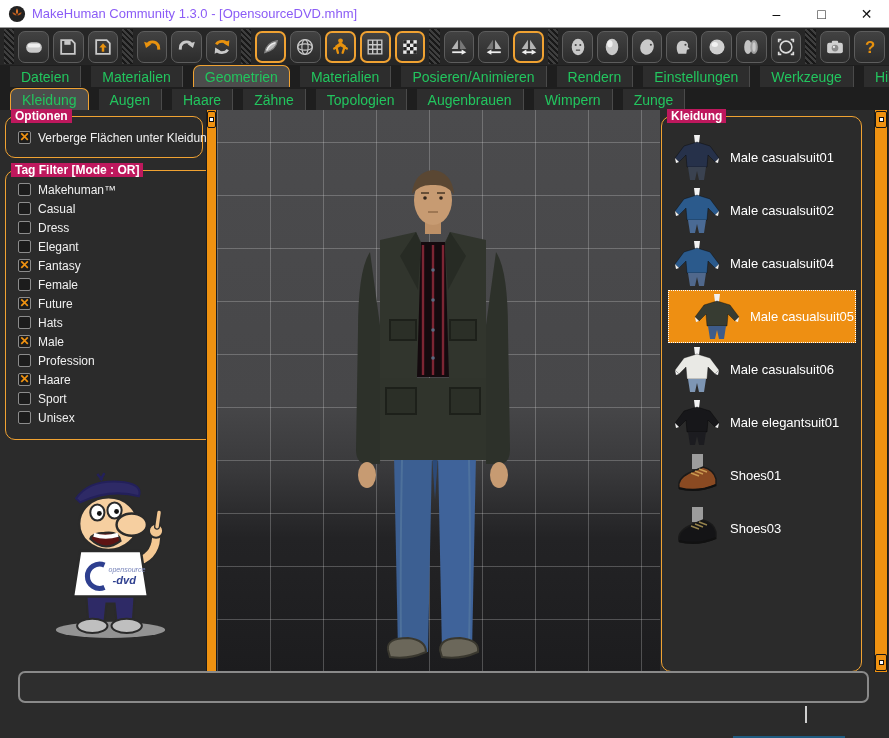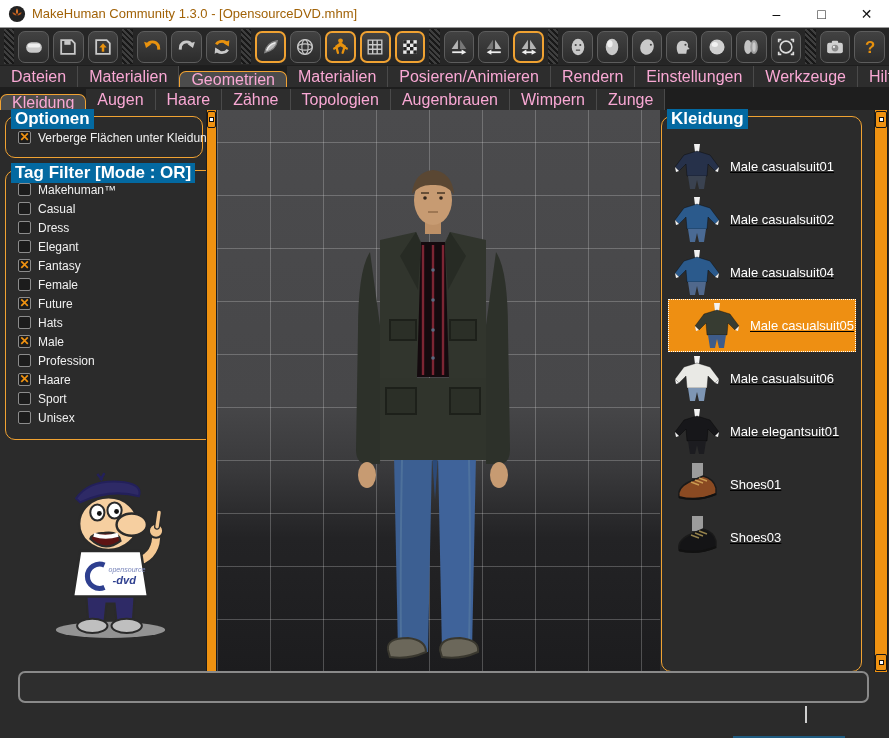--- a/index.html
+++ b/index.html
@@ -4,48 +4,48 @@
 <style>
   * { margin:0; padding:0; box-sizing:border-box; }
   html,body { background:#1a1a1a; }
   body { font-family:"Liberation Sans", sans-serif; }
   .app { position:relative; width:889px; height:738px; background:#2b2b2b; overflow:hidden; }
 
   
   .titlebar { position:absolute; left:0; top:0; width:889px; height:28px; background:#ffffff;
               display:flex; align-items:center; border-bottom:1px solid #9a9a9a; }
   .win-icon { width:18px; height:18px; margin:0 6px 0 8px; }
-  .win-title { font-size:13px; color:#a16207; }
+  .win-title { font-size:13px; color:#8b5cf6; }
   .win-controls { margin-left:auto; display:flex; height:100%; }
   .win-btn { width:45px; height:100%; border:0; background:transparent; font-size:14px; color:#111;
              display:flex; align-items:center; justify-content:center; cursor:default; }
 
   
   .toolbar { position:absolute; left:0; top:28px; width:889px; height:37px; background:#262626;
              display:flex; align-items:center; padding:0 2px; }
   .tb-sep { width:11px; height:35px; margin:0 2px;
             background-image:repeating-linear-gradient(45deg,#3e3e3e 0 2px,#181818 2px 4px); }
   .tb-btn { width:33px; height:32px; margin:0 2px; border:1px solid #5d5d5d; border-radius:7px;
             background:linear-gradient(#424242,#2c2c2c); display:flex; align-items:center; justify-content:center; }
   .tb-btn.active { border:2px solid #f0a232; }
   .tb-btn svg { width:22px; height:22px; }
 
   
   .tabbar { position:absolute; left:0; width:889px; background:#1e1e1e; display:flex; align-items:flex-end; }
   .tabbar.main { top:65px; height:22px; }
   .tabbar.sub  { top:87px; height:23px; }
-  .tab { height:21px; padding:0 11px; display:flex; align-items:center; font-size:16px; color:#f9a8d4;
-         background:#2d2d2d; border-right:1px solid #4a4a4a; white-space:nowrap; }
+  .tab { height:21px; padding:0 11px; display:flex; align-items:center; font-size:14px; color:#22c55e;
+         background:#2d2d2d; border-right:1px solid #4a4a4a; white-space:nowrap;margin-left:10px; }
   .tab.active { background:#4c4c4c; border:1px solid #f0a232; border-bottom:none;
-                border-radius:7px 7px 0 0; height:16px; font-weight:normal; }
+                border-radius:7px 7px 0 0; height:22px; font-weight:normal; }
 
   
   .group { position:absolute; border:1px solid #f0a232; border-radius:10px; }
-  .group-title { position:absolute; top:-8px; left:5px; background:#0369a1; padding:0 4px;
-                 font-size:17px; font-weight:bold; color:#fff; white-space:nowrap;text-align:right; }
+  .group-title { position:absolute; top:-8px; left:5px; background:#be185d; padding:0 4px;
+                 font-size:12px; font-weight:bold; color:#fff; white-space:nowrap;text-align:right; }
   .optionen  { left:5px;  top:116px; width:198px; height:42px; }
   .tagfilter { left:5px;  top:170px; width:220px; height:270px; }
   .kleidung  { left:661px; top:116px; width:201px; height:556px; }
 
   
   .cb-row { display:flex; align-items:center; height:19px; padding-left:12px; }
   .optionen .cb-row { margin-top:11px; }
   .tagfilter .cb-list { padding-top:9px; }
   .cb-box { width:13px; height:13px; border:1px solid #8c8c8c; border-radius:2px; background:#1c1c1c;
             margin-right:7px; display:flex; align-items:center; justify-content:center;
@@ -65,21 +65,21 @@
   
   .viewport { position:absolute; left:217px; top:110px; width:443px; height:563px;
               background:linear-gradient(180deg,#4b4b4d 0%,#474749 52%,#39393b 64%,#232325 76%,#1c1c1e 100%); }
   .vp-grid { position:absolute; inset:0;
              background-image:
                repeating-linear-gradient(0deg, rgba(215,215,215,.28) 0 1px, transparent 1px 53px),
                repeating-linear-gradient(90deg, rgba(215,215,215,.28) 0 1px, transparent 1px 53px); }
   .character { position:absolute; left:105px; top:50px; width:230px; height:505px; }
 
   
-  .cl-list { position:absolute; left:6px; top:23px; width:188px;text-decoration:underline; }
+  .cl-list { position:absolute; left:6px; top:14px; width:188px; }
   .cl-item { display:flex; align-items:center; height:53px; padding:0 4px; border:1px dotted transparent; }
   .cl-item.selected { background:#ee8f12; border:1px dotted #fff;padding-left:24px; }
   .cl-thumb { width:48px; height:48px; flex:0 0 48px; }
   .cl-label { font-size:13px; color:#fff; margin-left:9px; white-space:nowrap; }
 
   
   .mascot { position:absolute; left:28px; top:468px; width:165px; height:172px; }
 
   
   .statusbar { position:absolute; left:18px; top:671px; width:851px; height:32px;

